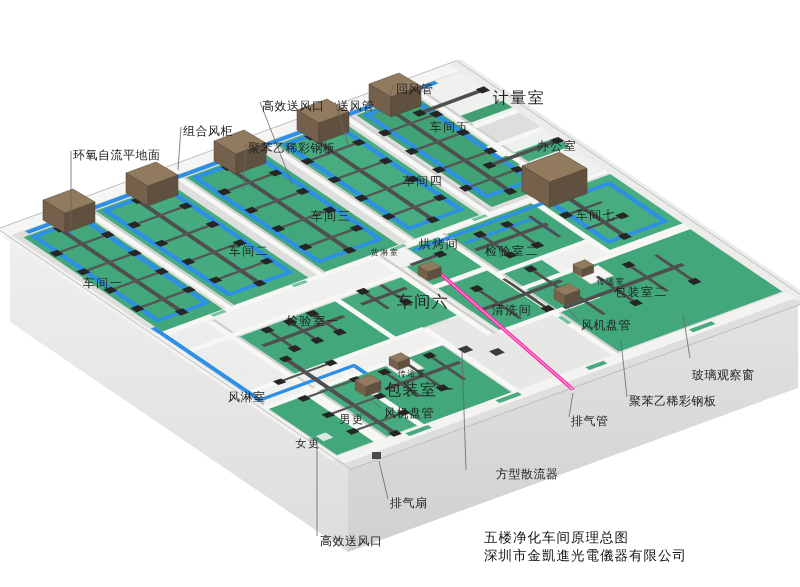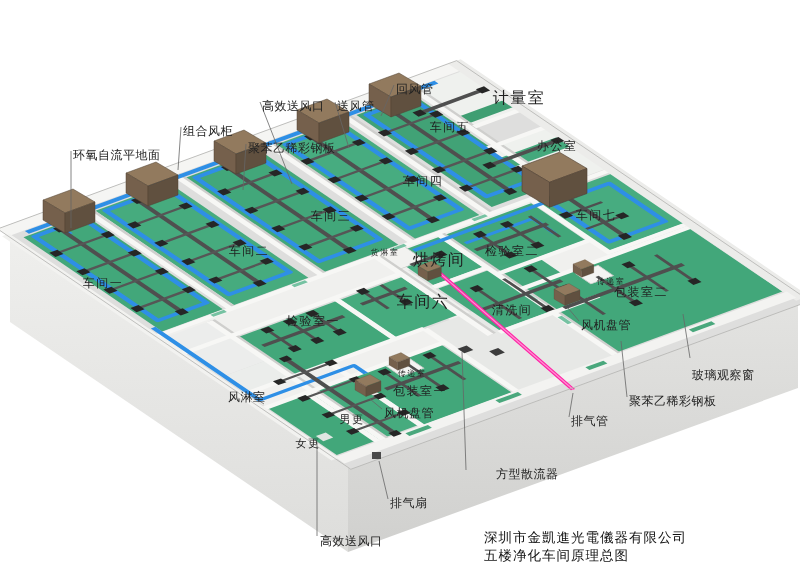--- a/index.html
+++ b/index.html
@@ -311,26 +311,26 @@
       <div class="room-label" style="left: 219px; top: 252px; font-size: 12px; margin-left: 30px;">车间二</div>
       <div class="room-label" style="left: 331px; top: 217px; font-size: 12px;">车间三</div>
       <div class="room-label" style="left: 423px; top: 182px; font-size: 12px;">车间四</div>
       <div class="room-label" style="left: 450px; top: 128px; font-size: 12px;">车间五</div>
       <div class="room-label" style="left: 391px; top: 304px; font-size: 16px; margin-left: 32px;">车间六</div>
       <div class="room-label" style="left: 596px; top: 216px; font-size: 12px;">车间七</div>
       <div class="room-label" style="left: 504px; top: 100px; font-size: 16px; margin-left: 15px;">计量室</div>
       <div class="room-label" style="left: 557px; top: 147px; font-size: 12px;">办公室</div>
       <div class="room-label" style="left: 313px; top: 322px; font-size: 12px;">检验室一</div>
       <div class="room-label" style="left: 512px; top: 252px; font-size: 12px;">检验室二</div>
-      <div class="room-label" style="left: 439px; top: 262px; font-size: 16px;">烘烤间</div>
+      <div class="room-label" style="left: 439px; top: 245px; font-size: 12px;">烘烤间</div>
       <div class="room-label" style="left: 504px; top: 311px; font-size: 12px; margin-left: 8px;">清洗间</div>
       <div class="room-label" style="left: 385px; top: 253px; font-size: 8px; text-align: center;">货淋室</div>
       <div class="room-label" style="left: 352px; top: 420px; font-size: 11px;">男更</div>
       <div class="room-label" style="left: 308px; top: 444px; font-size: 11px;">女更</div>
-      <div class="room-label" style="left: 420px; top: 392px; font-size: 12px;">包装室一</div>
+      <div class="room-label" style="left: 420px; top: 392px; font-size: 16px;">包装室一</div>
       <div class="room-label" style="left: 641px; top: 293px; font-size: 12px;">包装室二</div>
       <div class="room-label" style="left: 611px; top: 282px; font-size: 8px;">传递室</div>
       <div class="room-label" style="left: 412px; top: 374px; font-size: 8px;">传递室</div>
       <div class="callout-label" style="left: 73px; top: 147px;">环氧自流平地面</div>
       <div class="callout-label" style="left: 183px; top: 123px;">组合风柜</div>
       <div class="callout-label" style="left: 248px; top: 140px;">聚苯乙稀彩钢板</div>
       <div class="callout-label" style="left: 262px; top: 98px;">高效送风口</div>
       <div class="callout-label" style="left: 337px; top: 98px;">送风管</div>
       <div class="callout-label" style="left: 396px; top: 81px;">回风管</div>
       <div class="callout-label" style="left: 228px; top: 389px;">风淋室</div>
@@ -338,17 +338,17 @@
       <div class="callout-label" style="left: 581px; top: 317px;">风机盘管</div>
       <div class="callout-label" style="left: 692px; top: 354px; margin-top: 13px;">玻璃观察窗</div>
       <div class="callout-label" style="left: 629px; top: 393px;">聚苯乙稀彩钢板</div>
       <div class="callout-label" style="left: 571px; top: 413px;">排气管</div>
       <div class="callout-label" style="left: 390px; top: 495px;">排气扇</div>
       <div class="callout-label" style="left: 469px; top: 466px; margin-left: 27px;">方型散流器</div>
       <div class="callout-label" style="left: 320px; top: 533px;">高效送风口</div>
     </div>
 
 <div id="titleblock">
+  <div>五楼净化车间原理总图</div>
   <div>深圳市金凱進光電儀器有限公司</div>
-  <div>五楼净化车间原理总图</div>
 </div>
 
 </div>
 
 </body></html>

